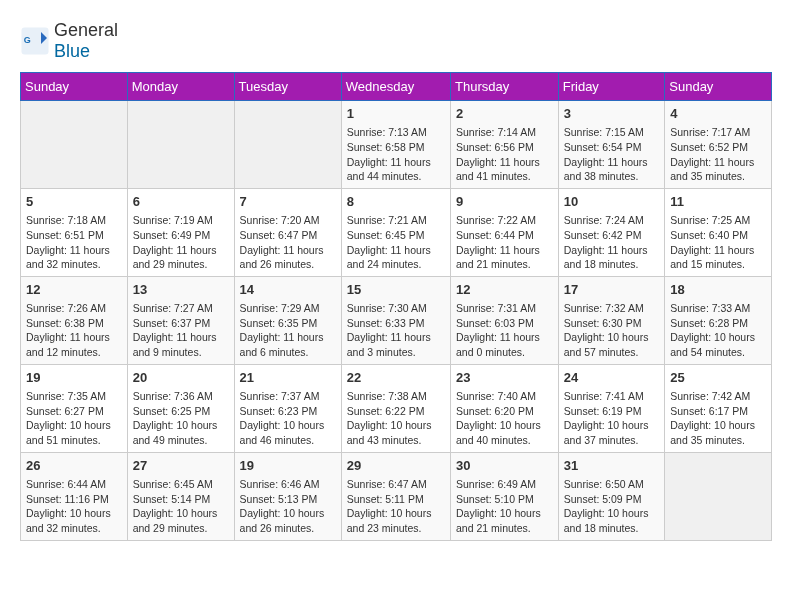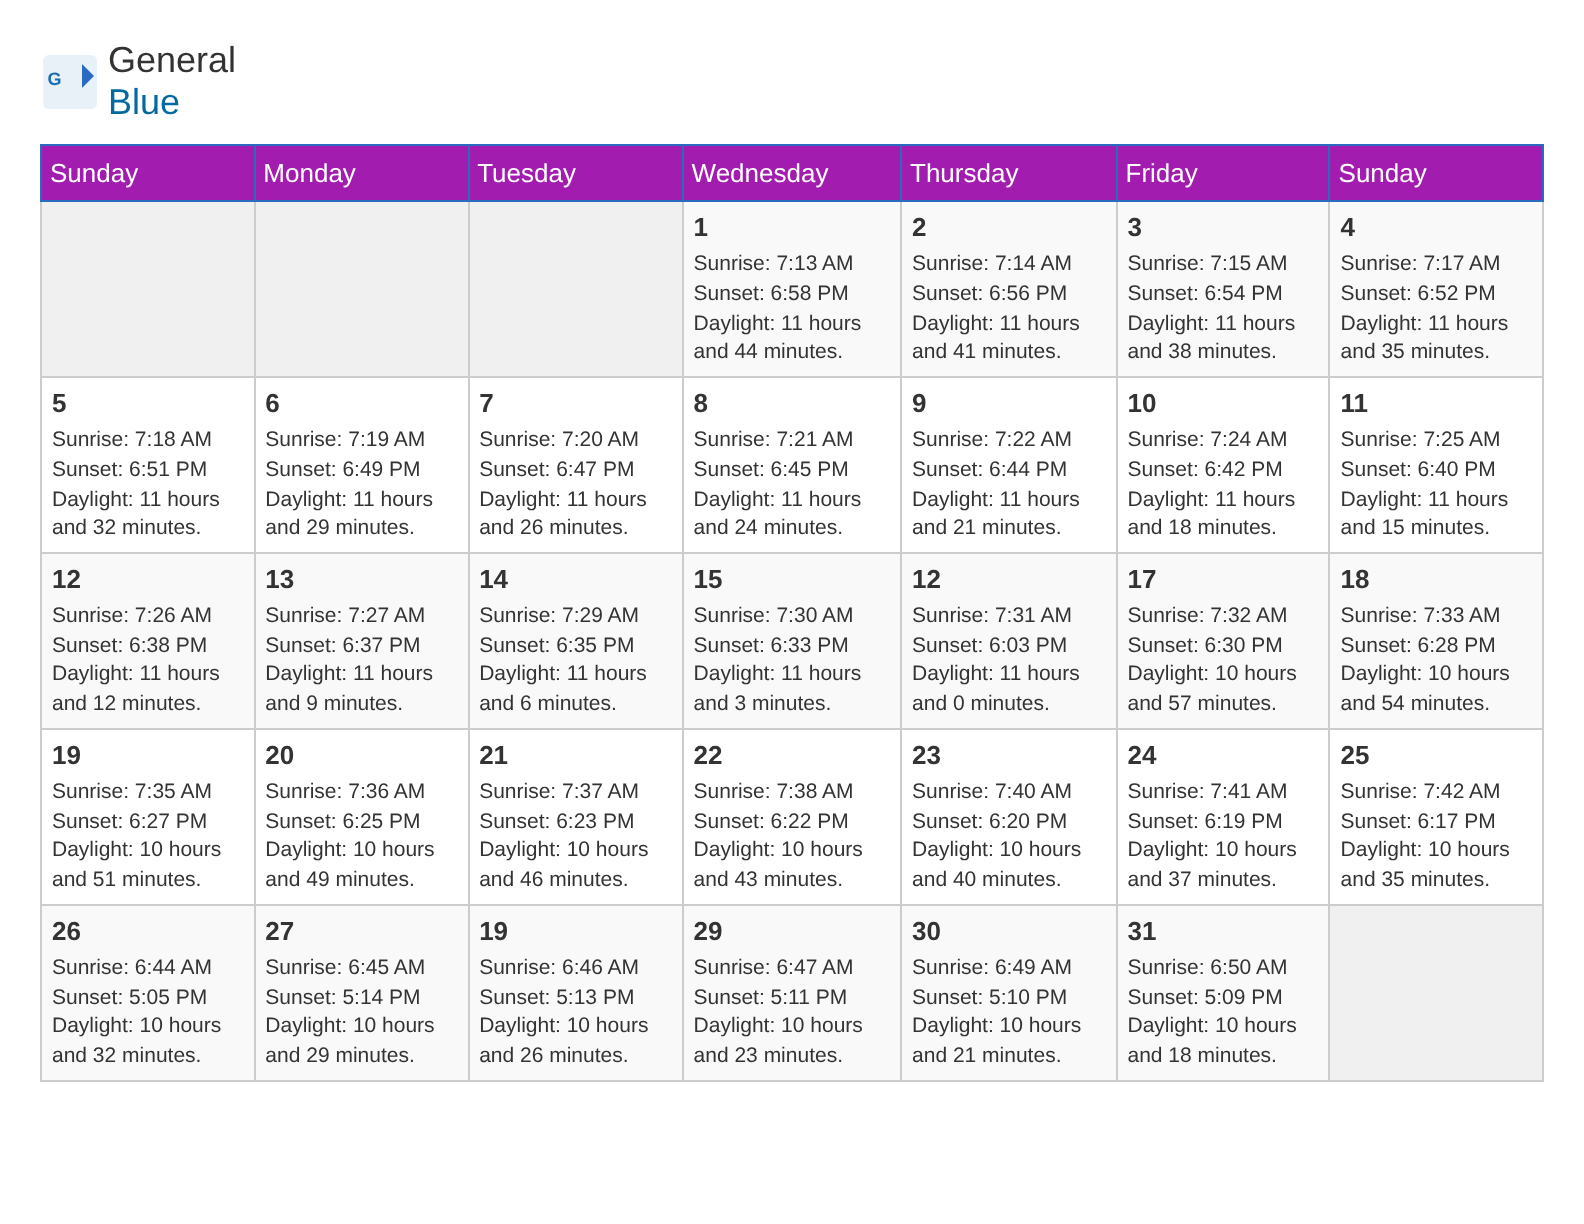--- a/index.html
+++ b/index.html
@@ -277,21 +277,21 @@
           <div class="day-number">25</div>
           <div class="day-content">Sunrise: 7:42 AM
 Sunset: 6:17 PM
 Daylight: 10 hours and 35 minutes.</div>
         </td>
       </tr>
       <tr>
         <td>
           <div class="day-number">26</div>
           <div class="day-content">Sunrise: 6:44 AM
-Sunset: 5:05 PM
+Sunset: 11:16 PM
 Daylight: 10 hours and 32 minutes.</div>
         </td>
         <td>
           <div class="day-number">27</div>
           <div class="day-content">Sunrise: 6:45 AM
 Sunset: 5:14 PM
 Daylight: 10 hours and 29 minutes.</div>
         </td>
         <td>
           <div class="day-number">19</div>

